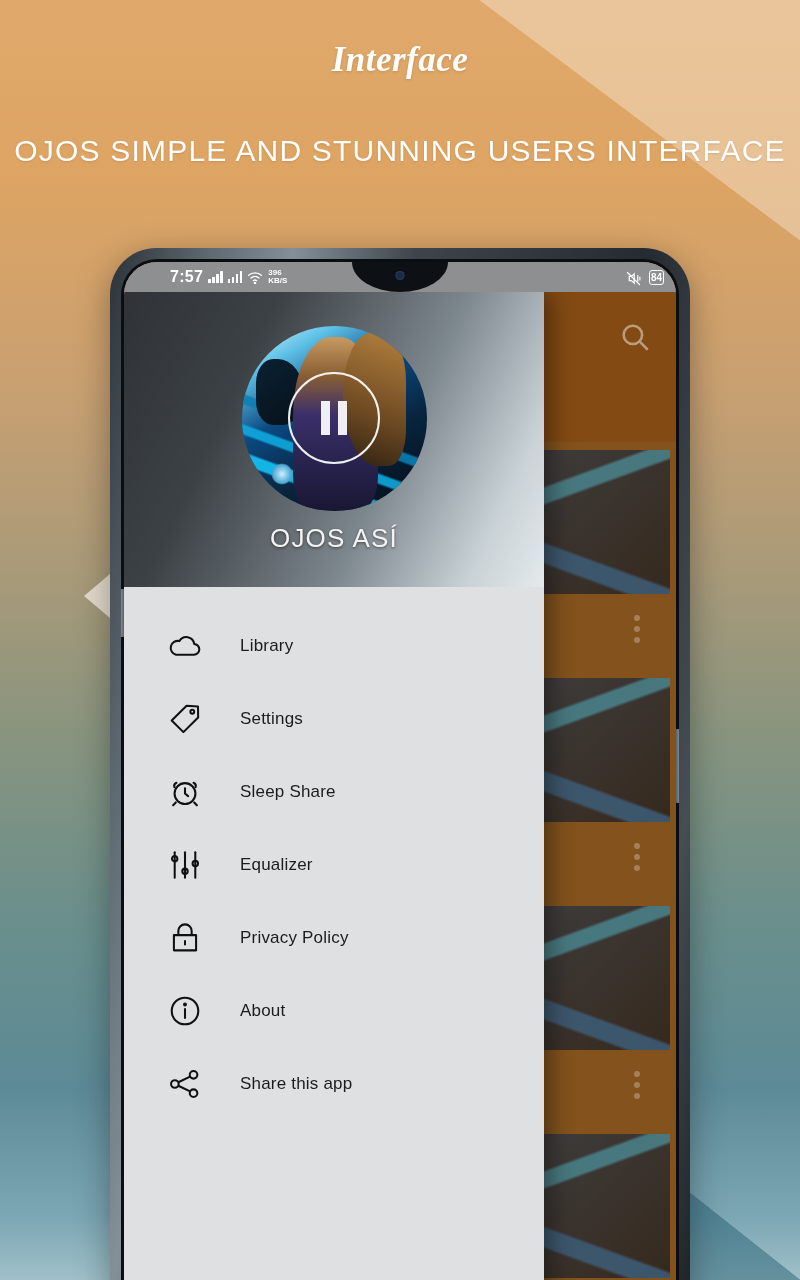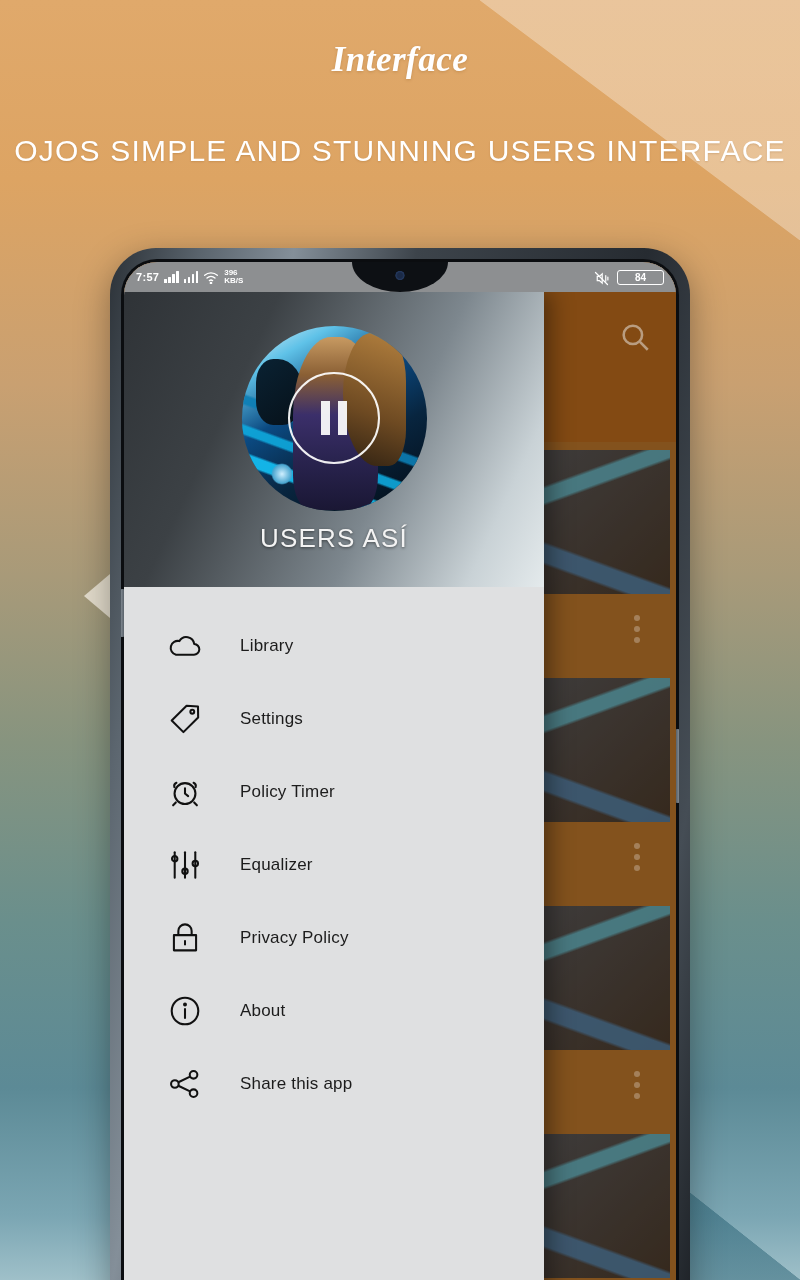--- a/index.html
+++ b/index.html
@@ -110,28 +110,28 @@
   
   .statusbar {
     position:absolute; top:0; left:0; right:0; height:30px; z-index:7;
     background:#8d8f91;
     display:flex; align-items:center; justify-content:space-between;
     padding:0 12px;
     color:#ffffff; font-size:15px; font-weight:bold;
   }
   .sb-left { display:flex; align-items:center; gap:5px; }
   .sb-right { display:flex; align-items:center; gap:7px; }
-  .sb-time { font-size:11px; letter-spacing:.3px; }
+  .sb-time { font-size:16px; letter-spacing:.3px;margin-left:34px; }
   .bars { display:flex; align-items:flex-end; gap:1.5px; height:12px; }
   .bars i { display:block; width:2.5px; background:#fff; border-radius:.5px; }
   .bars i:nth-child(1){height:4px;} .bars i:nth-child(2){height:6px;}
   .bars i:nth-child(3){height:9px;} .bars i:nth-child(4){height:12px;}
   .net-speed { font-size:8px; line-height:8px; font-weight:bold; text-align:left; }
   .battery {
-    border:1.6px solid #fff; border-radius:3px; padding:0 17px;
+    border:1.6px solid #fff; border-radius:3px; padding:0 1px;
     font-size:10px; line-height:13px; font-weight:bold;
   }
 
   
   .bg-app { position:absolute; inset:0; background:#8a5a22; }
   .bg-appbar {
     position:absolute; top:30px; left:0; right:0; height:150px;
     background:#8a4d12;
   }
   .bg-search {
@@ -343,21 +343,21 @@
               <div class="arm"></div>
               <div class="singer"></div>
               <div class="hair"></div>
               <div class="glow"></div>
             </div>
             <div class="play-ring">
                 <i></i>
                 <i></i>
               </div>
           </div>
-          <div class="song-title">USERS ASÍ</div>
+          <div class="song-title">OJOS ASÍ</div>
         </div>
 
         <div class="menu">
 
           <div class="menu-item">
             <span class="menu-icon">
               <svg viewBox="0 0 24 24" fill="none" stroke="#111" stroke-width="1.3" stroke-linejoin="round">
                 <path d="M6.3 17.5h11.2a3.4 3.4 0 0 0 .3-6.8 5 5 0 0 0-9.3-1.8 3.6 3.6 0 0 0-2.2 8.6z"></path>
               </svg>
             </span>
@@ -377,21 +377,21 @@
           <div class="menu-item">
             <span class="menu-icon">
               <svg viewBox="0 0 24 24" fill="none" stroke="#111" stroke-width="1.3" stroke-linecap="round">
                 <circle cx="12" cy="13" r="6.6"></circle>
                 <path d="M12 9.6V13l2 1.6"></path>
                 <path d="M6.6 6.2a2.2 2.2 0 0 0-1.3 2.7"></path>
                 <path d="M17.4 6.2a2.2 2.2 0 0 1 1.3 2.7"></path>
                 <path d="M6.2 18.6 4.5 20.4M17.8 18.6l1.7 1.8"></path>
               </svg>
             </span>
-            <span class="menu-label">Policy Timer</span>
+            <span class="menu-label">Sleep Share</span>
           </div>
 
           <div class="menu-item">
             <span class="menu-icon">
               <svg viewBox="0 0 24 24" fill="none" stroke="#111" stroke-width="1.3" stroke-linecap="round">
                 <line x1="5.5" y1="4" x2="5.5" y2="20"></line>
                   <circle cx="5.5" cy="8" r="1.7"></circle>
                 <line x1="12" y1="4" x2="12" y2="20"></line>
                   <circle cx="12" cy="16" r="1.7"></circle>
                 <line x1="18.5" y1="4" x2="18.5" y2="20"></line>

